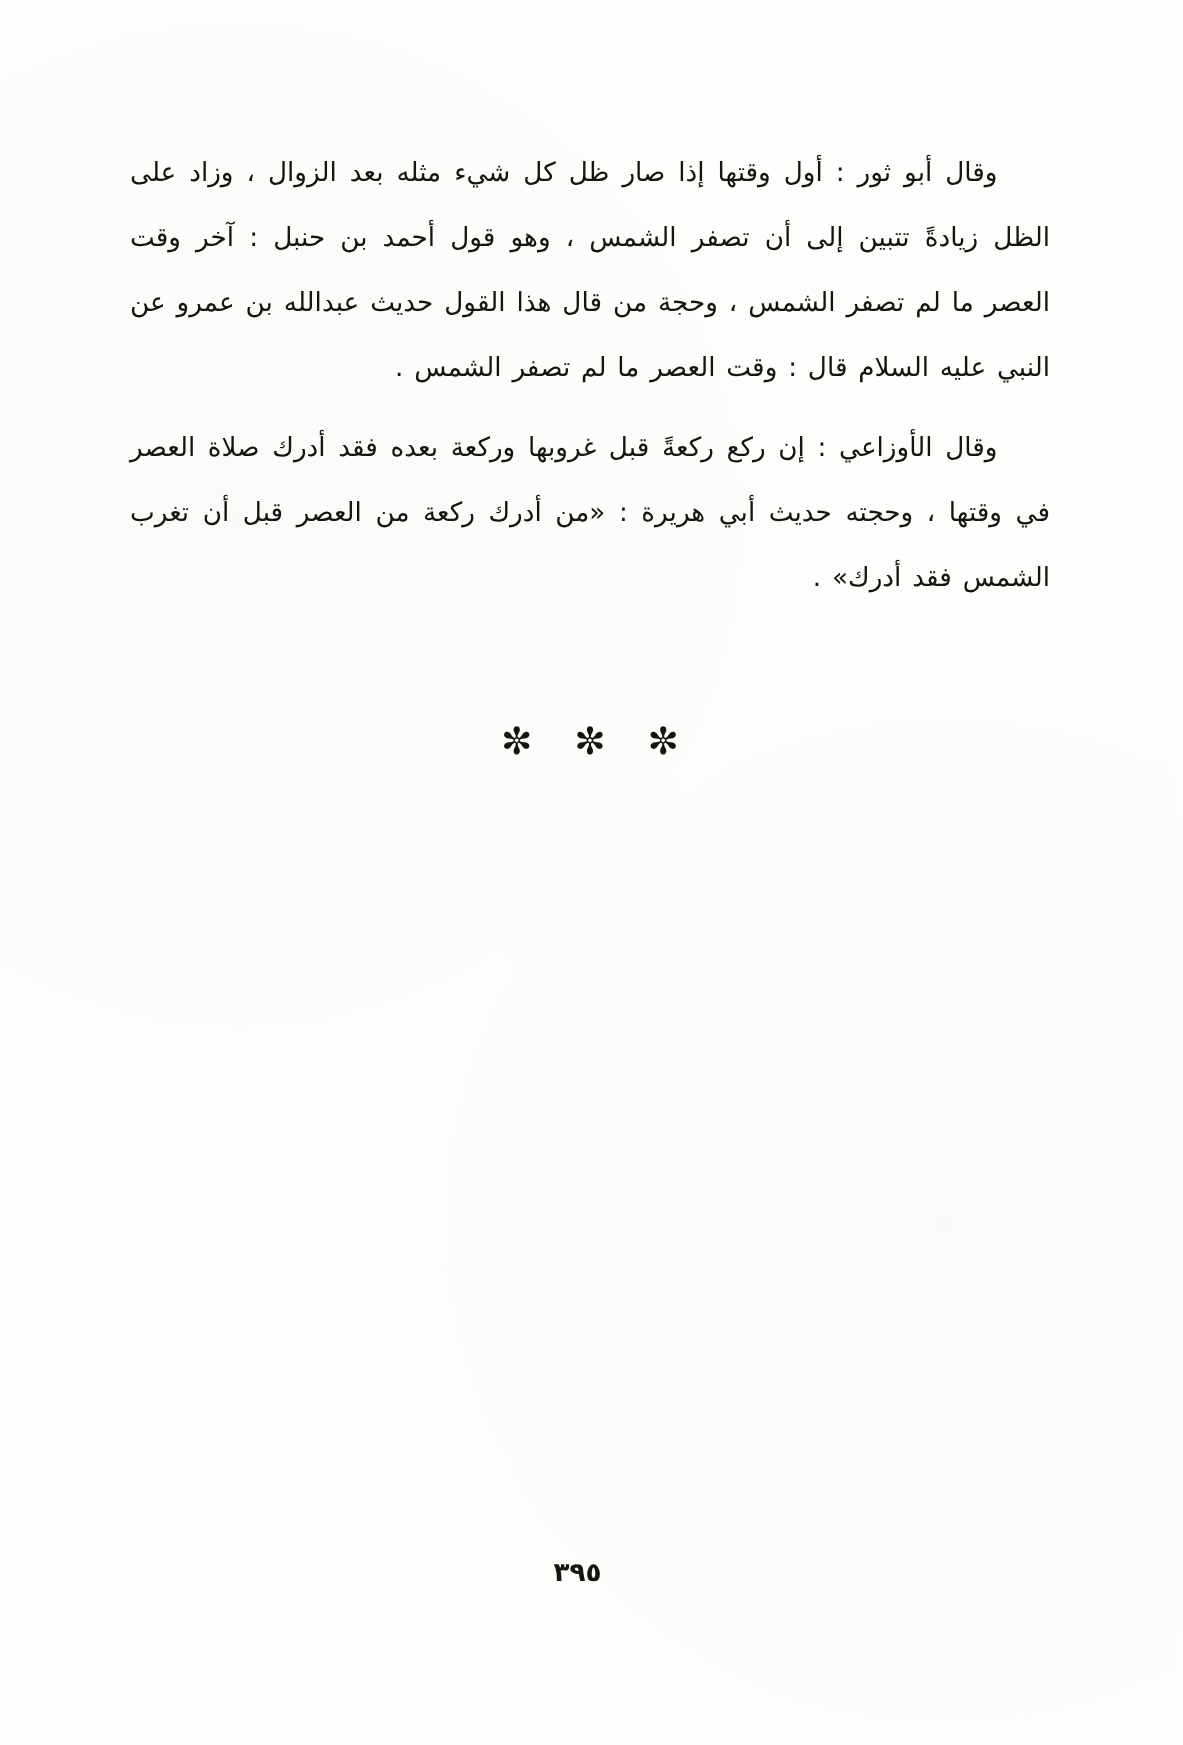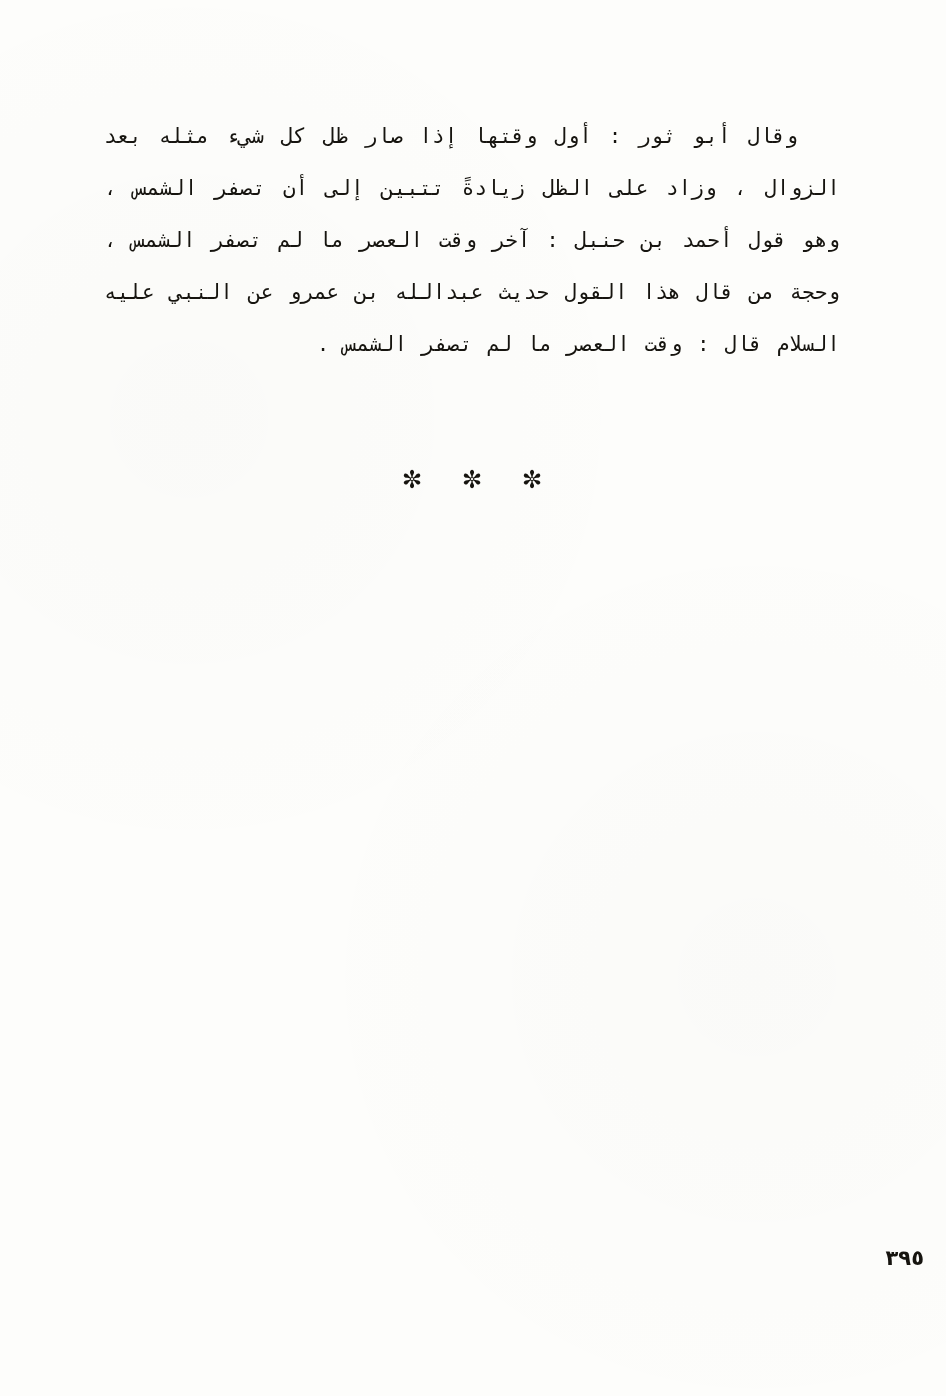--- a/index.html
+++ b/index.html
@@ -21,21 +21,20 @@
       radial-gradient(circle at 20% 30%, rgba(0,0,0,0.012), transparent 40%),
       radial-gradient(circle at 80% 70%, rgba(0,0,0,0.012), transparent 40%),
       #fdfdfb;
   }
   .text-block {
     position: absolute;
     top: 112px;
     right: 106px;
     left: 104px;
     direction: rtl;
-    font-family: Liberation Mono, monospace;
   }
   .para {
     direction: rtl;
     text-align: justify;
     text-align-last: right;
     font-size: 21px;
     line-height: 52px;
     color: #16140f;
     text-indent: 42px;
     margin: 0 0 12px 0;
@@ -51,29 +50,30 @@
     color: #16140f;
     margin-top: 88px;
     letter-spacing: 12px;
     text-indent: 12px;
   }
   .page-number {
     position: absolute;
     bottom: 126px;
     left: 0;
     right: 22px;
-    text-align: right;
+    text-align: center;
     font-size: 21px;
     font-weight: bold;
     color: #16140f;
     direction: rtl;
   }
 </style>
 </head>
 <body>
 
 <div class="page">
   <div class="text-block">
     <p class="para">وقال أبو ثور : أول وقتها إذا صار ظل كل شيء مثله بعد الزوال ، وزاد على الظل زيادةً تتبين إلى أن تصفر الشمس ، وهو قول أحمد بن حنبل : آخر وقت العصر ما لم تصفر الشمس ، وحجة من قال هذا القول حديث عبدالله بن عمرو عن النبي عليه السلام قال : وقت العصر ما لم تصفر الشمس .</p>
+    <p class="para">وقال الأوزاعي : إن ركع ركعةً قبل غروبها وركعة بعده فقد أدرك صلاة العصر في وقتها ، وحجته حديث أبي هريرة : «من أدرك ركعة من العصر قبل أن تغرب الشمس فقد أدرك» .</p>
     <div class="separator">✼ ✼ ✼</div>
   </div>
   <div class="page-number">٣٩٥</div>
 </div>
 
 </body></html>

